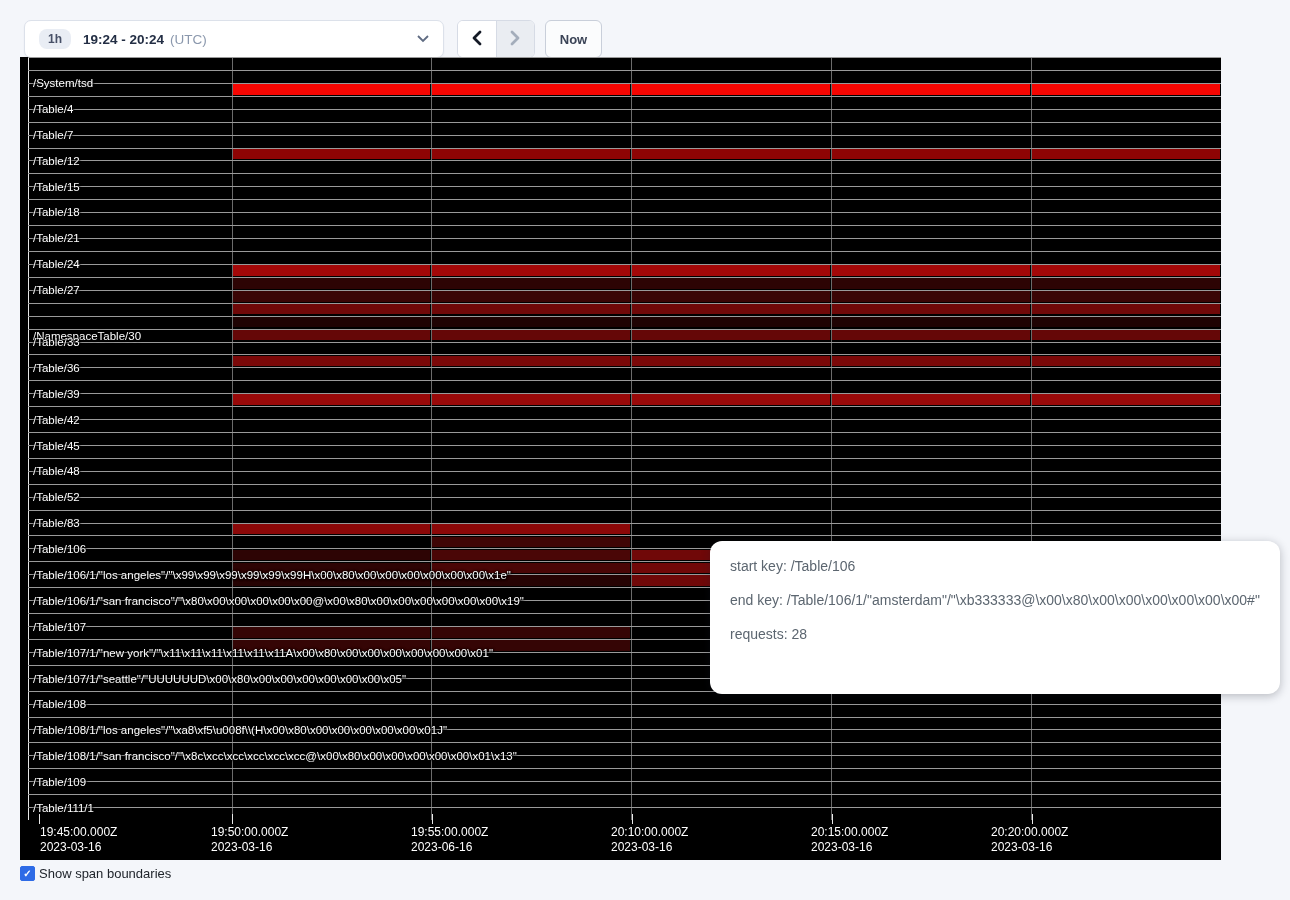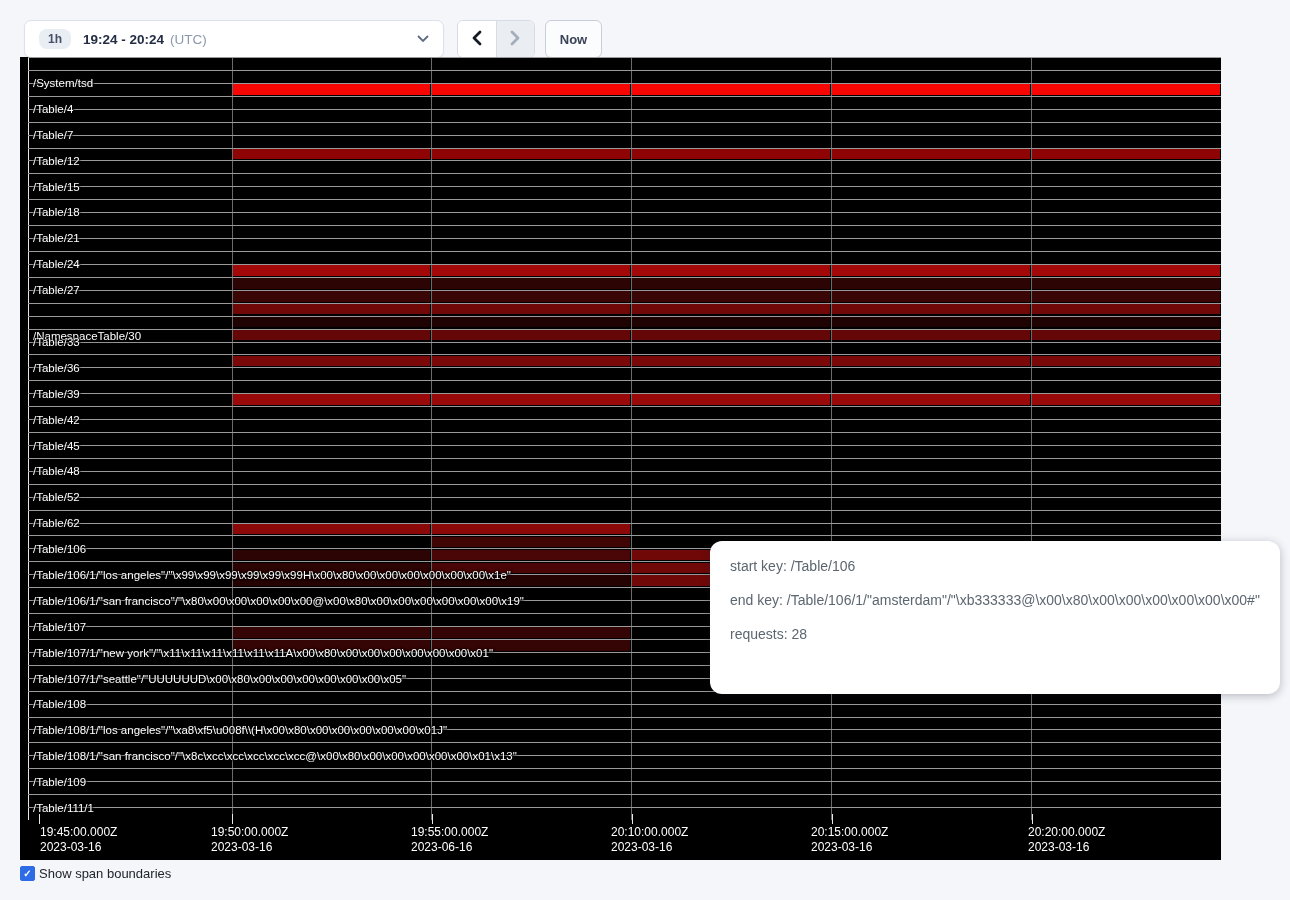--- a/index.html
+++ b/index.html
@@ -250,21 +250,21 @@
     <div class="row-label" style="top: 207.2px;">/Table/24</div>
     <div class="row-label" style="top: 233.1px;">/Table/27</div>
     <div class="row-label" style="top: 259px; margin-top: 20px;">/NamespaceTable/30</div>
     <div class="row-label" style="top: 284.9px;">/Table/33</div>
     <div class="row-label" style="top: 310.8px;">/Table/36</div>
     <div class="row-label" style="top: 336.7px;">/Table/39</div>
     <div class="row-label" style="top: 362.6px;">/Table/42</div>
     <div class="row-label" style="top: 388.5px;">/Table/45</div>
     <div class="row-label" style="top: 414.4px;">/Table/48</div>
     <div class="row-label" style="top: 440.2px;">/Table/52</div>
-    <div class="row-label" style="top: 466.1px;">/Table/62</div>
+    <div class="row-label" style="top: 466.1px;">/Table/83</div>
     <div class="row-label" style="top: 492px;">/Table/106</div>
     <div class="row-label" style="top: 517.9px;">/Table/106/1/"los angeles"/"\x99\x99\x99\x99\x99\x99H\x00\x80\x00\x00\x00\x00\x00\x00\x1e"</div>
     <div class="row-label" style="top: 543.8px;">/Table/106/1/"san francisco"/"\x80\x00\x00\x00\x00\x00@\x00\x80\x00\x00\x00\x00\x00\x00\x19"</div>
     <div class="row-label" style="top: 569.7px;">/Table/107</div>
     <div class="row-label" style="top: 595.6px;">/Table/107/1/"new york"/"\x11\x11\x11\x11\x11\x11A\x00\x80\x00\x00\x00\x00\x00\x00\x01"</div>
     <div class="row-label" style="top: 621.5px;">/Table/107/1/"seattle"/"UUUUUUD\x00\x80\x00\x00\x00\x00\x00\x00\x05"</div>
     <div class="row-label" style="top: 647.4px;">/Table/108</div>
     <div class="row-label" style="top: 673.3px;">/Table/108/1/"los angeles"/"\xa8\xf5\u008f\\(H\x00\x80\x00\x00\x00\x00\x00\x01J"</div>
     <div class="row-label" style="top: 699.1px;">/Table/108/1/"san francisco"/"\x8c\xcc\xcc\xcc\xcc\xcc@\x00\x80\x00\x00\x00\x00\x00\x01\x13"</div>
     <div class="row-label" style="top: 725px;">/Table/109</div>
@@ -278,21 +278,21 @@
     <div class="tick" style="left: 412px; top: 757px;"></div>
     <div class="x-label" style="left: 391px; top: 768px;">19:55:00.000Z
 2023-06-16</div>
     <div class="tick" style="left: 612px; top: 757px;"></div>
     <div class="x-label" style="left: 591px; top: 768px;">20:10:00.000Z
 2023-03-16</div>
     <div class="tick" style="left: 812px; top: 757px;"></div>
     <div class="x-label" style="left: 791px; top: 768px;">20:15:00.000Z
 2023-03-16</div>
     <div class="tick" style="left: 1012px; top: 757px;"></div>
-    <div class="x-label" style="left: 1008px; top: 768px;">20:20:00.000Z
+    <div class="x-label" style="left: 971px; top: 768px;">20:20:00.000Z
 2023-03-16</div>
   </div>
 
 <div class="tooltip">
   <div class="tt-row">start key: /Table/106</div>
   <div class="tt-row">end key: /Table/106/1/"amsterdam"/"\xb333333@\x00\x80\x00\x00\x00\x00\x00\x00#"</div>
   <div class="tt-row">requests: 28</div>
 </div>
 
 <div class="footer">

